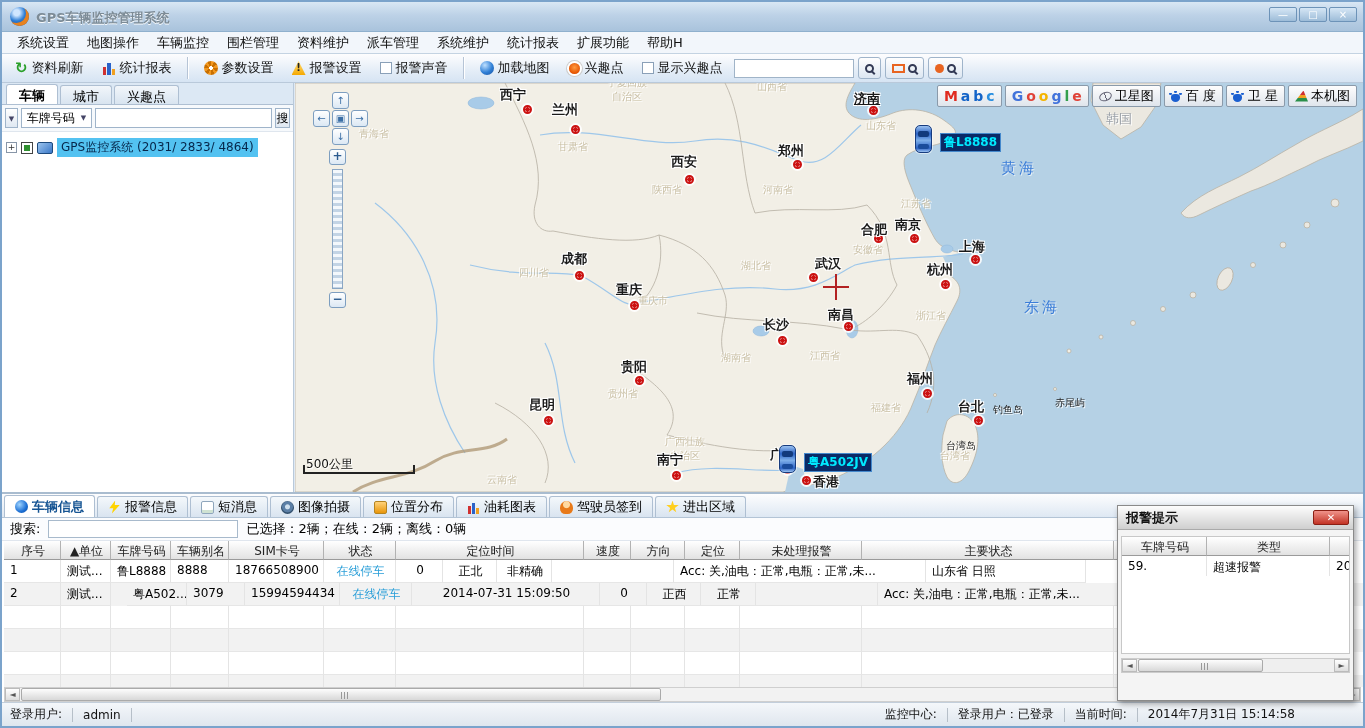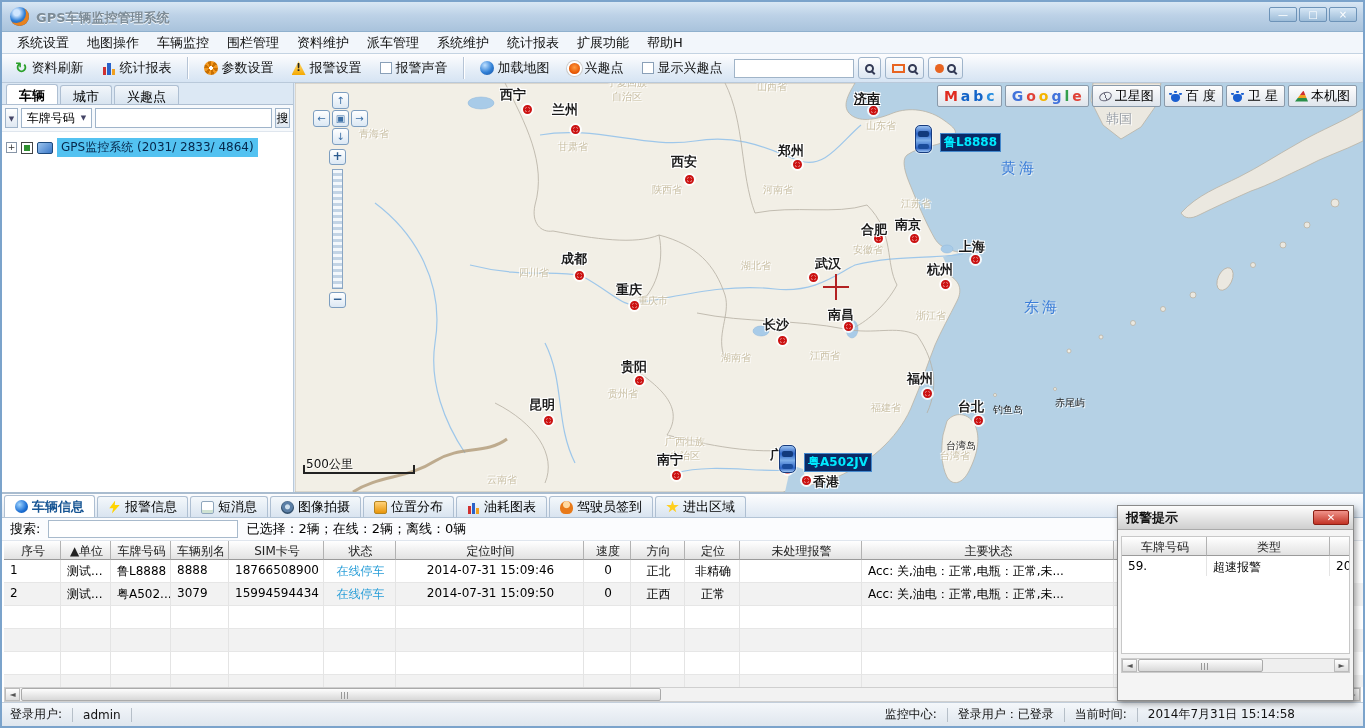--- a/index.html
+++ b/index.html
@@ -526,32 +526,31 @@
           <div class="gcell" style="width: 252px;">主要状态</div>
           <div class="gcell" style="width: 160px;">位置</div>
         </div>
         <div class="grow">
           <div class="gcell" style="width: 57px; text-align: left;">1</div>
           <div class="gcell" style="width: 50px; text-align: left;">测试...</div>
           <div class="gcell" style="width: 60px; text-align: left;">鲁L8888</div>
           <div class="gcell" style="width: 58px; text-align: left;">8888</div>
           <div class="gcell" style="width: 95px; text-align: center;">18766508900</div>
           <div class="gcell status-cell" style="width: 72px; text-align: center;">在线停车</div>
-          <div class="gcell" style="width: 188px; text-align: center;">2014-07-31 15:09:46</div>
           <div class="gcell" style="width: 47px; text-align: center;">0</div>
           <div class="gcell" style="width: 54px; text-align: center;">正北</div>
           <div class="gcell" style="width: 55px; text-align: center;">非精确</div>
           <div class="gcell" style="width: 122px; text-align: left;"></div>
           <div class="gcell" style="width: 252px; text-align: left;">Acc: 关,油电：正常,电瓶：正常,未...</div>
           <div class="gcell" style="width: 160px; text-align: left;">山东省 日照</div>
         </div>
         <div class="grow odd">
           <div class="gcell" style="width: 57px; text-align: left;">2</div>
           <div class="gcell" style="width: 50px; text-align: left;">测试...</div>
-          <div class="gcell" style="width: 60px; text-align: right;">粤A502...</div>
+          <div class="gcell" style="width: 60px; text-align: right; margin-left: 16px;">粤A502...</div>
           <div class="gcell" style="width: 58px; text-align: left;">3079</div>
           <div class="gcell" style="width: 95px; text-align: right;">15994594434</div>
           <div class="gcell status-cell" style="width: 72px; text-align: center;">在线停车</div>
           <div class="gcell" style="width: 188px; text-align: center;">2014-07-31 15:09:50</div>
           <div class="gcell" style="width: 47px; text-align: center;">0</div>
           <div class="gcell" style="width: 54px; text-align: center;">正西</div>
           <div class="gcell" style="width: 55px; text-align: center;">正常</div>
           <div class="gcell" style="width: 122px; text-align: left;"></div>
           <div class="gcell" style="width: 252px; text-align: left;">Acc: 关,油电：正常,电瓶：正常,未...</div>
           <div class="gcell" style="width: 160px; text-align: left;">广东省 广州</div>

